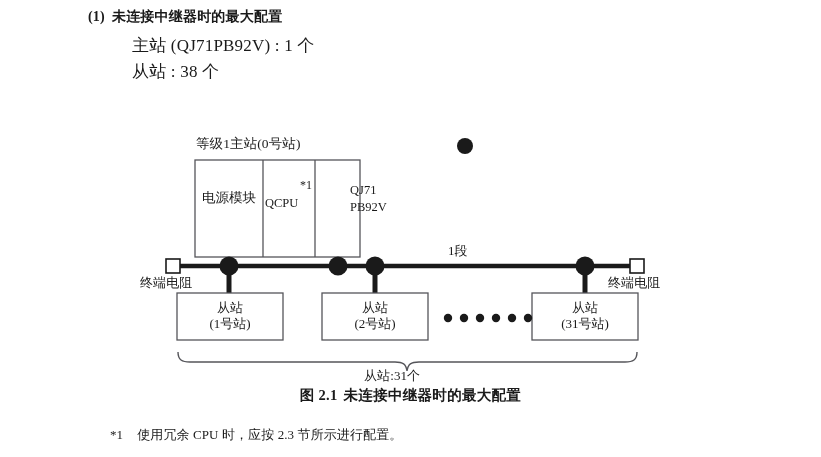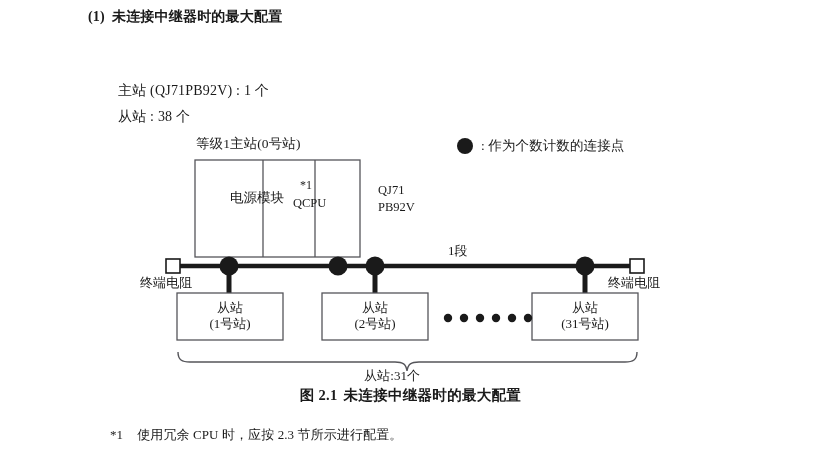--- a/index.html
+++ b/index.html
@@ -26,25 +26,24 @@
     top: 8px;
     font-size: 14px;
     font-weight: bold;
     letter-spacing: 0.2px;
     white-space: nowrap;
   }
   #section-heading .num { margin-right: 7px; }
 
   .spec-line {
     position: absolute;
-    left: 118px;
-    font-size: 14px;
+    left: 132px;
+    font-size: 17px;
     white-space: nowrap;
     letter-spacing: 0.2px;
-    margin-top: 48px;
   }
   #spec-master { top: 34px; }
   #spec-slave  { top: 60px; }
 
   
   #diagram {
     position: absolute;
     left: 0;
     top: 0;
     width: 821px;
@@ -63,21 +62,20 @@
 
   #master-caption { left: 196px; top: 136px; font-size: 13.5px; }
 
   #legend-text { left: 481px; top: 138px; font-size: 13.5px; }
 
   .module-label {
     position: absolute;
     font-size: 13.5px;
     text-align: center;
     line-height: 1.2;
-    padding-left: 28px;
   }
   #label-power { left: 196px; top: 190px; width: 66px; }
   #label-qcpu  { left: 265px; top: 196px; width: 48px; text-align: left; font-size: 12.5px; }
   #label-qcpu-note {
     position: absolute;
     left: 300px; top: 178px;
     font-size: 12px;
   }
   #label-pb92v {
     left: 318px; top: 182px; width: 40px; text-align: left; font-size: 12.5px;
@@ -190,21 +188,20 @@
              C 408 364, 411 362, 419 362
              L 625 362
              C 633 362, 637 360, 637 352" fill="none" stroke="#55555a" stroke-width="1.4"></path>
 
     <circle cx="465" cy="146" r="8" fill="#1a1a1a"></circle>
 
   </svg>
 
   <div class="dlabel" id="master-caption">等级1主站(0号站)</div>
 
-  <div class="dlabel" id="legend-text">: 作为个数计数的连接点</div>
 
   <div class="module-label" id="label-power">电源模块</div>
 
   <div class="module-label" id="label-qcpu">QCPU</div>
 
   <div id="label-qcpu-note">*1</div>
 
   <div class="module-label" id="label-pb92v">
     <span>QJ71</span><br>
     <span>PB92V</span>

